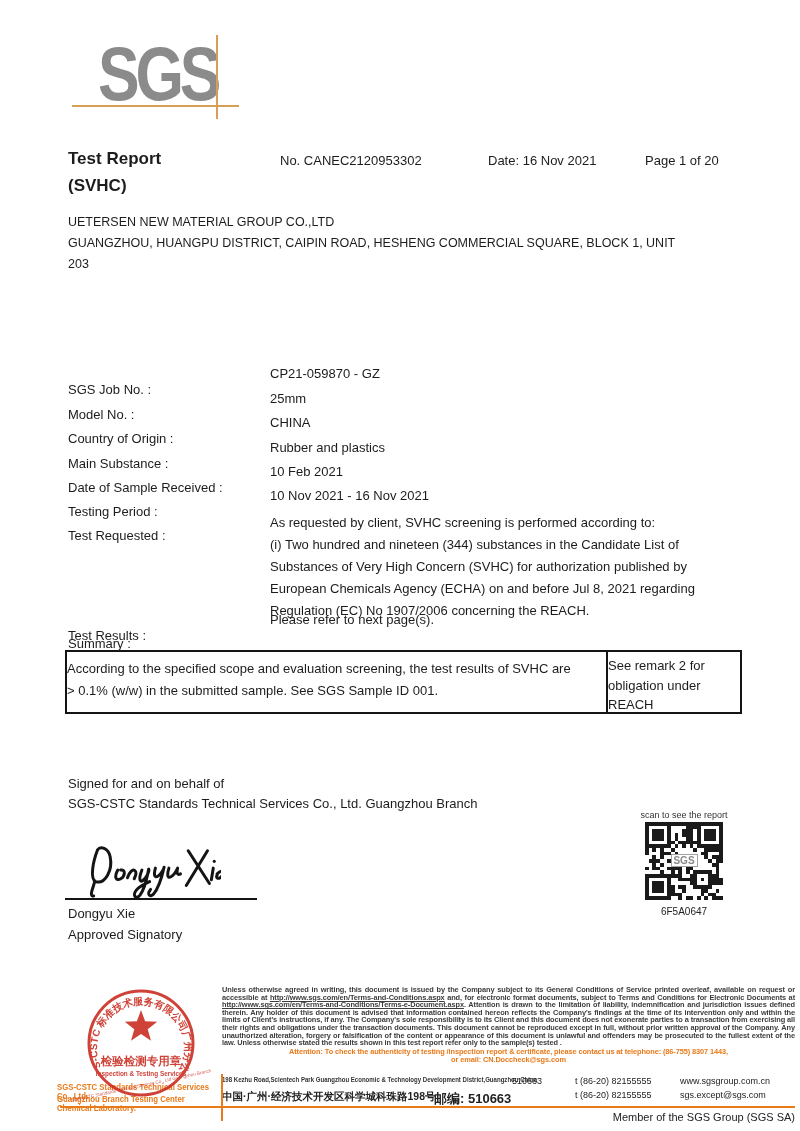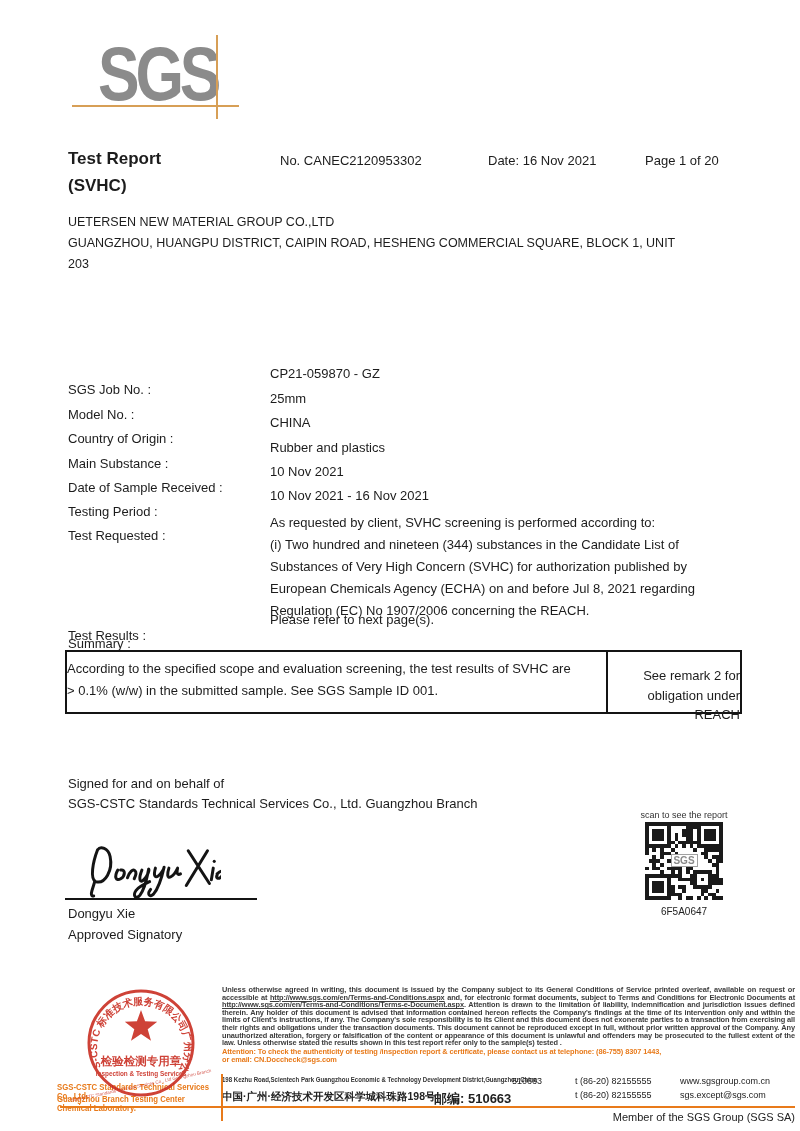--- a/index.html
+++ b/index.html
@@ -20,38 +20,38 @@
   .intro{left:68px;top:320px;font-size:13px;line-height:22px;}
   
   .frow{left:68px;width:700px;font-size:13px;height:20px;}
   .frow .lab{position:absolute;left:0;top:16px;}
   .frow .val{position:absolute;left:202px;top:0;}
   .multiline div{line-height:22px;}
   
   .sum-head{left:68px;top:636px;font-size:13px;}
   .sum-box{left:65px;top:650px;width:673px;height:60px;border:2px solid #141414;display:flex;}
   .sum-left{width:541px;border-right:2px solid #141414;padding:6px 0;font-size:13px;line-height:22px;box-sizing:border-box;}
-  .sum-right{flex:1;text-align:right;font-size:13px;line-height:19.5px;padding-top:14px;}
+  .sum-right{flex:1;text-align:left;font-size:13px;line-height:19.5px;padding-top:4px;}
   
   .signed{left:68px;top:774px;font-size:13px;line-height:20px;}
   .sig-svg{left:86px;top:840px;}
   .sig-line{left:65px;top:898px;width:192px;height:2px;background:#141414;}
   .sig-name{left:68px;top:906px;font-size:13px;}
   .sig-role{left:68px;top:927px;font-size:13px;}
   
   .qr-cap{left:634px;top:810px;width:100px;text-align:center;font-size:9px;color:#333;}
   .qr-svg{left:645px;top:822px;}
   .qr-code{left:634px;top:906px;width:100px;text-align:center;font-size:10px;color:#222;}
   
   .stamp-svg{left:66px;top:986px;}
   .stamp-co{left:57px;width:170px;font-size:8.2px;font-weight:bold;color:#e87a1a;transform:scaleX(.95);transform-origin:left;}
   .terms-col{left:222px;top:986px;width:573px;}
   .terms{font-size:7.4px;font-weight:bold;line-height:7.6px;color:#3d3d3d;text-align:justify;letter-spacing:-0.1px;}
   .terms .u{text-decoration:underline;}
-  .attn{font-size:7.4px;font-weight:bold;line-height:7.8px;color:#e87a1a;letter-spacing:-0.1px;margin-top:1px;}
+  .attn{font-size:7.4px;font-weight:bold;line-height:7.8px;color:#e87a1a;letter-spacing:-0.1px;margin-top:1px;text-align:center;}
   .addr-row{left:222px;width:573px;height:14px;}
   .addr-row span{position:absolute;top:0;white-space:nowrap;}
   .addr-en{left:0;font-size:6.6px;font-weight:bold;color:#333;transform:scaleX(.92);transform-origin:left;}
   .pc-en{left:290px;font-size:9px;color:#222;}
   .addr-cn{left:0;font-size:10.5px;font-weight:bold;color:#222;}
   .pc-cn{left:212px;font-size:13px;color:#222;font-weight:bold;}
   .tel{left:353px;font-size:9px;color:#222;}
   .net{left:458px;font-size:9px;color:#222;}
   .orange-h{left:60px;top:1106px;width:735px;height:2px;background:#e87a1a;}
   .orange-v{left:221px;top:1074px;width:2px;height:47px;background:#e87a1a;}
@@ -90,21 +90,21 @@
   <div class="abs frow" style="top:415px;">
     <span class="lab">Country of Origin :</span>
     <span class="val">CHINA</span>
   </div>
   <div class="abs frow" style="top:440px;">
     <span class="lab">Main Substance :</span>
     <span class="val">Rubber and plastics</span>
   </div>
   <div class="abs frow" style="top:464px;">
     <span class="lab">Date of Sample Received :</span>
-    <span class="val">10 Nov 2021</span>
+    <span class="val">10 Feb 2021</span>
   </div>
   <div class="abs frow" style="top:488px;">
     <span class="lab">Testing Period :</span>
     <span class="val">10 Nov 2021 - 16 Nov 2021</span>
   </div>
 
   <div class="abs frow" style="top:512px;height:112px;">
     <span class="lab">Test Requested :</span>
     <span class="val multiline" style="width:470px;">
       <div>As requested by client, SVHC screening is performed according to:</div>

